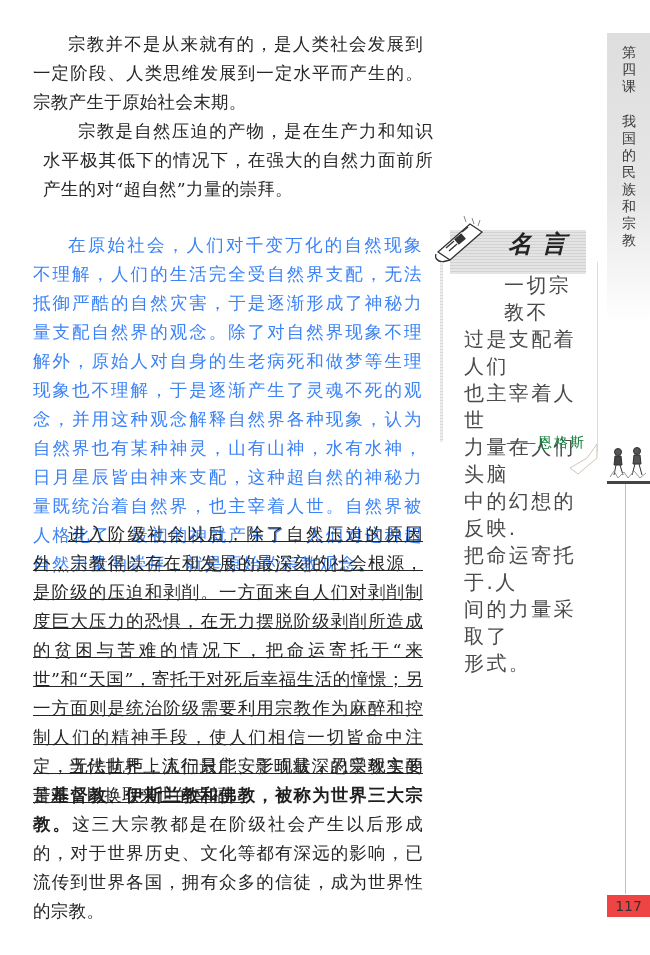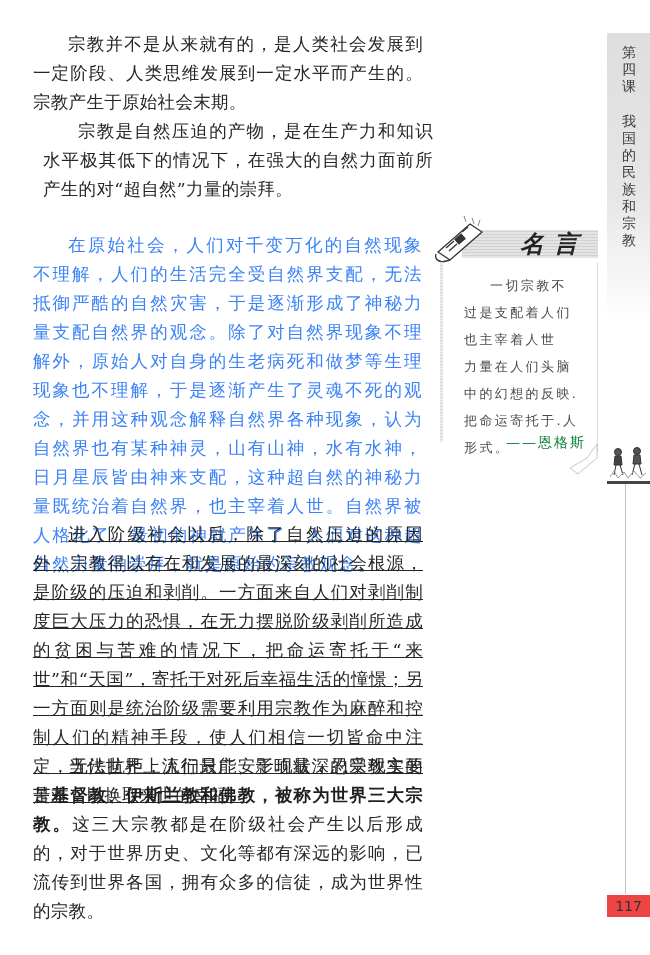--- a/index.html
+++ b/index.html
@@ -22,31 +22,31 @@
 
   .side-line { position: absolute; left: 625px; top: 484px; width: 1px; height: 410px; background: #c9bfb8; }
   .side-bar { position: absolute; left: 607px; top: 481px; width: 43px; height: 3px; background: #444; }
   .pagenum { position: absolute; left: 607px; top: 895px; width: 43px; height: 22px; background: #ef4444;
     font-family: "DejaVu Sans", sans-serif; font-size: 14px; line-height: 22px; text-align: center; color: #333; }
 
   .kids { position: absolute; left: 606px; top: 445px; width: 44px; height: 35px; }
 
   
   .qbox { position: absolute; left: 432px; top: 222px; width: 166px; height: 268px; }
-  .q-head { position: absolute; left: 30px; top: 8px; width: 136px; height: 28px;
+  .q-head { position: absolute; left: 18px; top: 8px; width: 136px; height: 44px;
     background: repeating-linear-gradient(0deg, #e4e4e4 0 2px, #d2d2d2 2px 3px); }
   .q-head-text { position: absolute; right: 10px; top: -2px; font-family: "DejaVu Sans", sans-serif; font-style: italic;
     font-weight: bold; font-size: 24px; letter-spacing: 10px; color: #222; }
   .q-icon { position: absolute; left: 0; top: -6px; width: 60px; height: 48px; }
   .q-left { position: absolute; left: 8px; top: 40px; width: 3px; height: 180px;
     background: repeating-linear-gradient(0deg, #ececec 0 2px, #dadada 2px 3px); }
   .q-right { position: absolute; left: 165px; top: 40px; width: 1px; height: 190px; background: #e3dccd; }
   .q-fold { position: absolute; left: 130px; top: 222px; width: 40px; height: 40px; }
   .q-text { position: absolute; left: 32px; top: 50px; width: 126px; font-family: "DejaVu Sans", sans-serif;
-    font-size: 13px; line-height: 27px; letter-spacing: 2.4px; color: #4a4a4a; }
+    font-size: 20px; line-height: 27px; letter-spacing: 2.4px; color: #4a4a4a; }
   .q-text .q-ind { padding-left: 2em; }
   .q-author { position: absolute; right: 12px; top: 212px; font-family: "DejaVu Serif", serif; font-size: 14px; color: #15803d; letter-spacing: 2px; }
 </style>
 </head>
 <body>
 
 <div class="side-band"></div>
 <div class="side-title">
   <span>第</span>
   <span>四</span>
@@ -95,20 +95,21 @@
   <svg class="q-fold" viewBox="0 0 40 40">
     <path d="M35 0 L35 14 L16 30 L8 24 L25 14 Z" fill="none" stroke="#cfc6b4" stroke-width="1"></path>
   </svg>
   <div class="q-text">
     <div class="q-ind">一切宗教不</div>
     <div>过是支配着人们</div>
     <div>也主宰着人世</div>
     <div>力量在人们头脑</div>
     <div>中的幻想的反映.</div>
     <div>把命运寄托于.人</div>
+    <div>间的力量采取了</div>
     <div>形式。</div>
   </div>
   <div class="q-author">——恩格斯</div>
 </div>
 
 <div class="main">
   <p class="para indent" style="top:30px;">宗教并不是从来就有的，是人类社会发展到一定阶段、人类思维发展到一定水平而产生的。宗教产生于原始社会末期。</p>
   <p class="para indent" style="top:117px;margin-left:10px;">宗教是自然压迫的产物，是在生产力和知识水平极其低下的情况下，在强大的自然力面前所产生的对“超自然”力量的崇拜。</p>
   <p class="para indent kai" style="top:231px;">在原始社会，人们对千变万化的自然现象不理解，人们的生活完全受自然界支配，无法抵御严酷的自然灾害，于是逐渐形成了神秘力量支配自然界的观念。除了对自然界现象不理解外，原始人对自身的生老病死和做梦等生理现象也不理解，于是逐渐产生了灵魂不死的观念，并用这种观念解释自然界各种现象，认为自然界也有某种神灵，山有山神，水有水神，日月星辰皆由神来支配，这种超自然的神秘力量既统治着自然界，也主宰着人世。自然界被人格化了，最初的神就产生了，人们对这种超自然力量的崇拜，就是原始的宗教观念。</p>
   <p class="para indent" style="top:520px;text-decoration:underline;">进入阶级社会以后，除了自然压迫的原因外，宗教得以存在和发展的最深刻的社会根源，是阶级的压迫和剥削。一方面来自人们对剥削制度巨大压力的恐惧，在无力摆脱阶级剥削所造成的贫困与苦难的情况下，把命运寄托于“来世”和“天国”，寄托于对死后幸福生活的憧憬；另一方面则是统治阶级需要利用宗教作为麻醉和控制人们的精神手段，使人们相信一切皆命中注定，无法抗拒，人们只能安于现状，忍受现实的苦难，以换取来世的幸福。</p>

